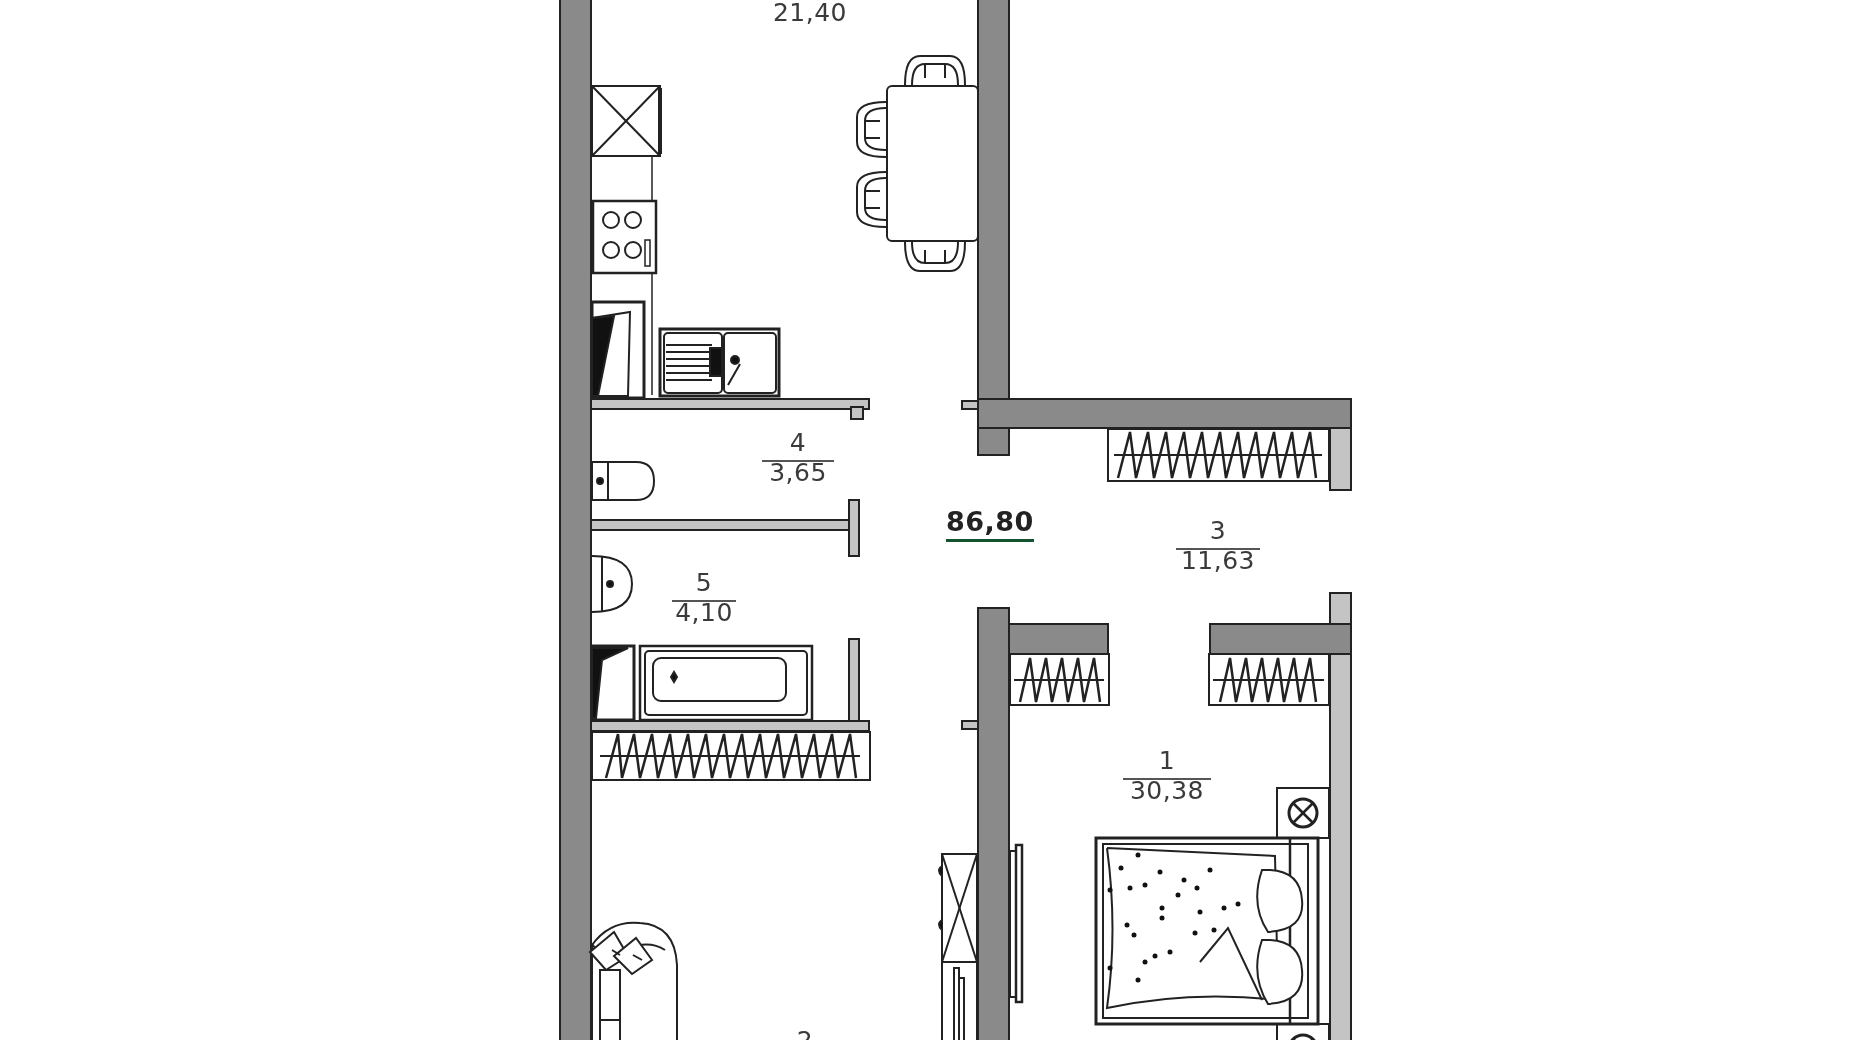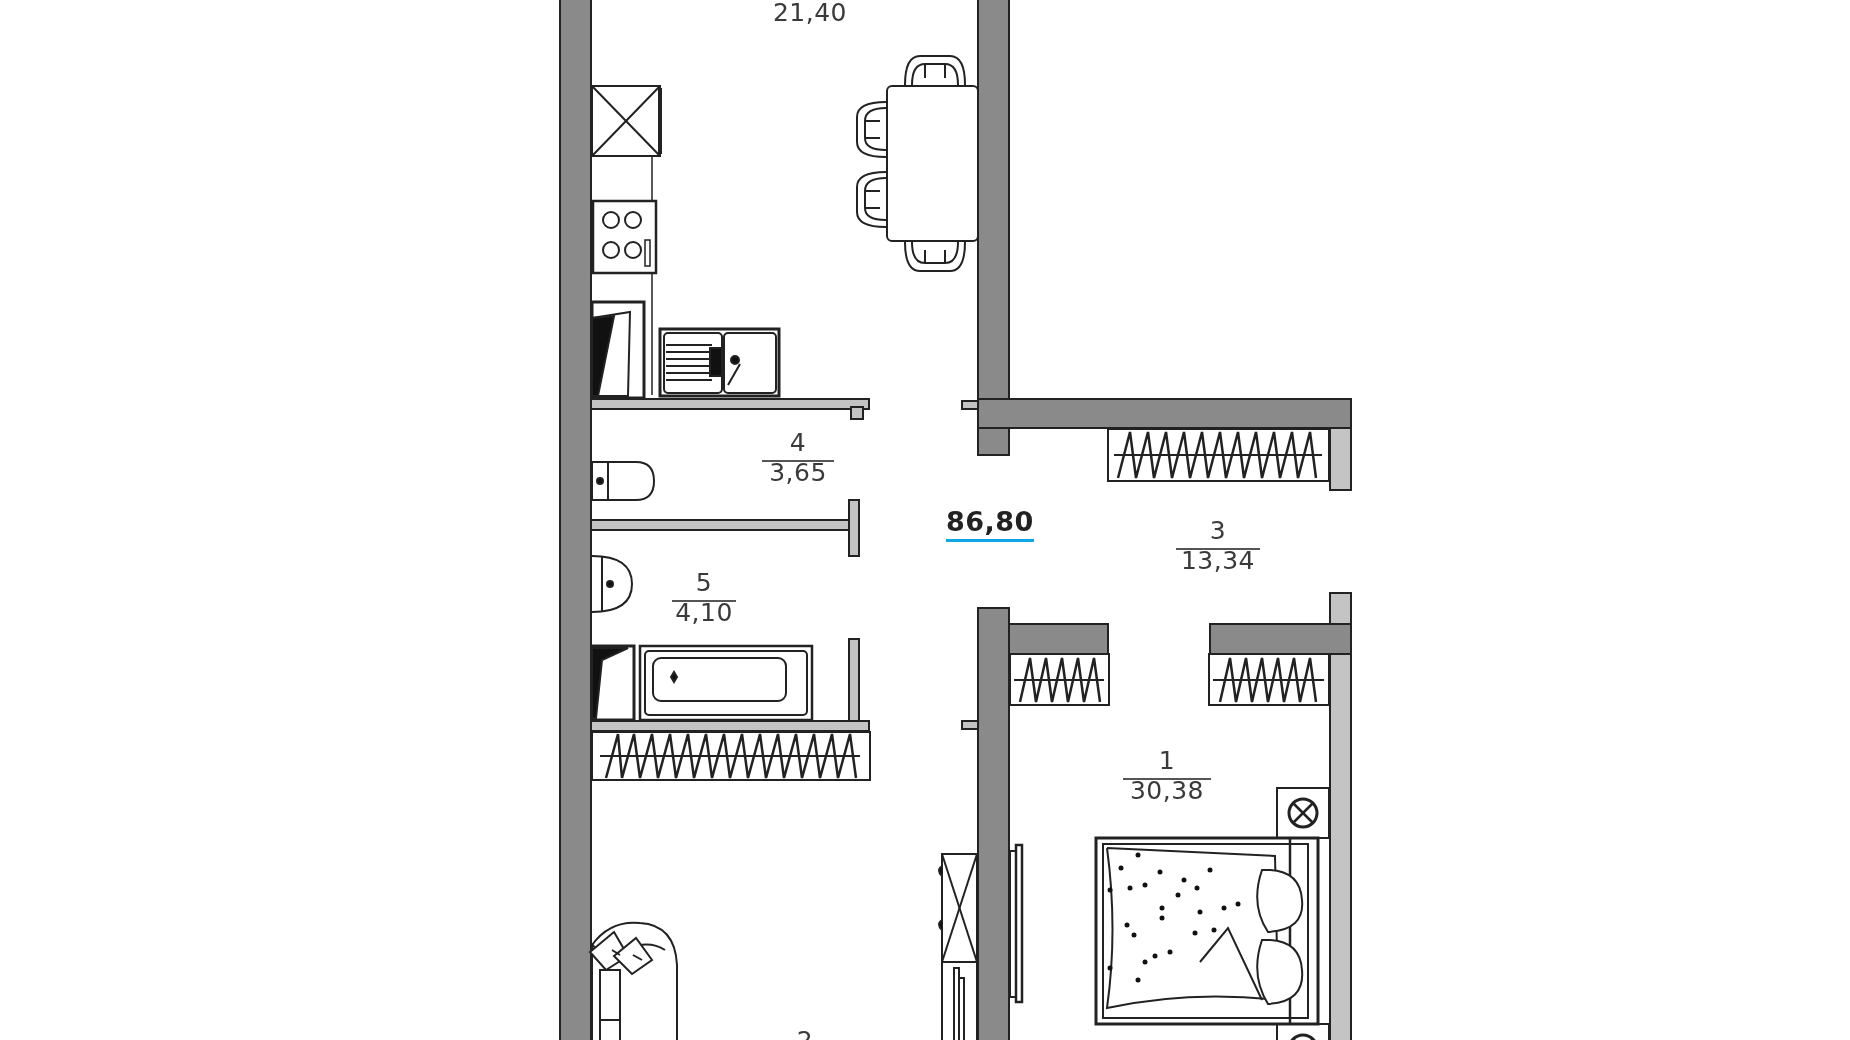--- a/index.html
+++ b/index.html
@@ -3,21 +3,21 @@
 <meta charset="utf-8">
 <style>
   html, body { margin:0; padding:0; background:#ffffff; }
   body { width:1850px; height:1040px; position:relative; overflow:hidden; font-family:"DejaVu Sans", sans-serif; }
   .plan { position:absolute; left:0; top:0; width:1850px; height:1040px; }
   .wall { position:absolute; background:#8a8a8a; border:2px solid #222; box-sizing:border-box; }
   .wall-light { position:absolute; background:#c4c4c4; border:2px solid #222; box-sizing:border-box; }
   .label { position:absolute; text-align:center; color:#3a3a3a; font-size:25px; line-height:30px; letter-spacing:0.5px; }
   .label .num { display:block; }
   .label .bar { display:block; height:2px; background:#555; margin:2px 0 2px 0; }
-  .total { position:absolute; font-weight:bold; font-size:27px; color:#222; border-bottom:3px solid #0ea5e9; padding-bottom:2px; letter-spacing:0.5px; }
+  .total { position:absolute; font-weight:bold; font-size:27px; color:#222; border-bottom:3px solid #14532d; padding-bottom:2px; letter-spacing:0.5px; }
   svg { position:absolute; overflow:visible; }
 </style>
 </head>
 <body>
 
 <div class="plan">
 
   <div class="wall" style="left:559px;top:-4px;width:33px;height:1050px;"></div>
   <div class="wall" style="left:977px;top:-4px;width:33px;height:460px;"></div>
   <div class="wall" style="left:977px;top:398px;width:375px;height:31px;"></div>
@@ -249,21 +249,21 @@
     <span class="num">5</span>
     <span class="bar"></span>
     <span class="num" style="margin-top:-6px;">4,10</span>
   </div>
 
   <div class="total" style="left:946px;top:506px;">86,80</div>
 
   <div class="label" style="left:1176px;top:516px;width:84px;">
     <span class="num">3</span>
     <span class="bar"></span>
-    <span class="num" style="margin-top:-6px;">13,34</span>
+    <span class="num" style="margin-top:-6px;">11,63</span>
   </div>
 
   <div class="label" style="left:1123px;top:746px;width:88px;">
     <span class="num">1</span>
     <span class="bar"></span>
     <span class="num" style="margin-top:-6px;">30,38</span>
   </div>
 
   <div class="label" style="left:780px;top:1026px;width:50px;">
     <span class="num">2</span>

